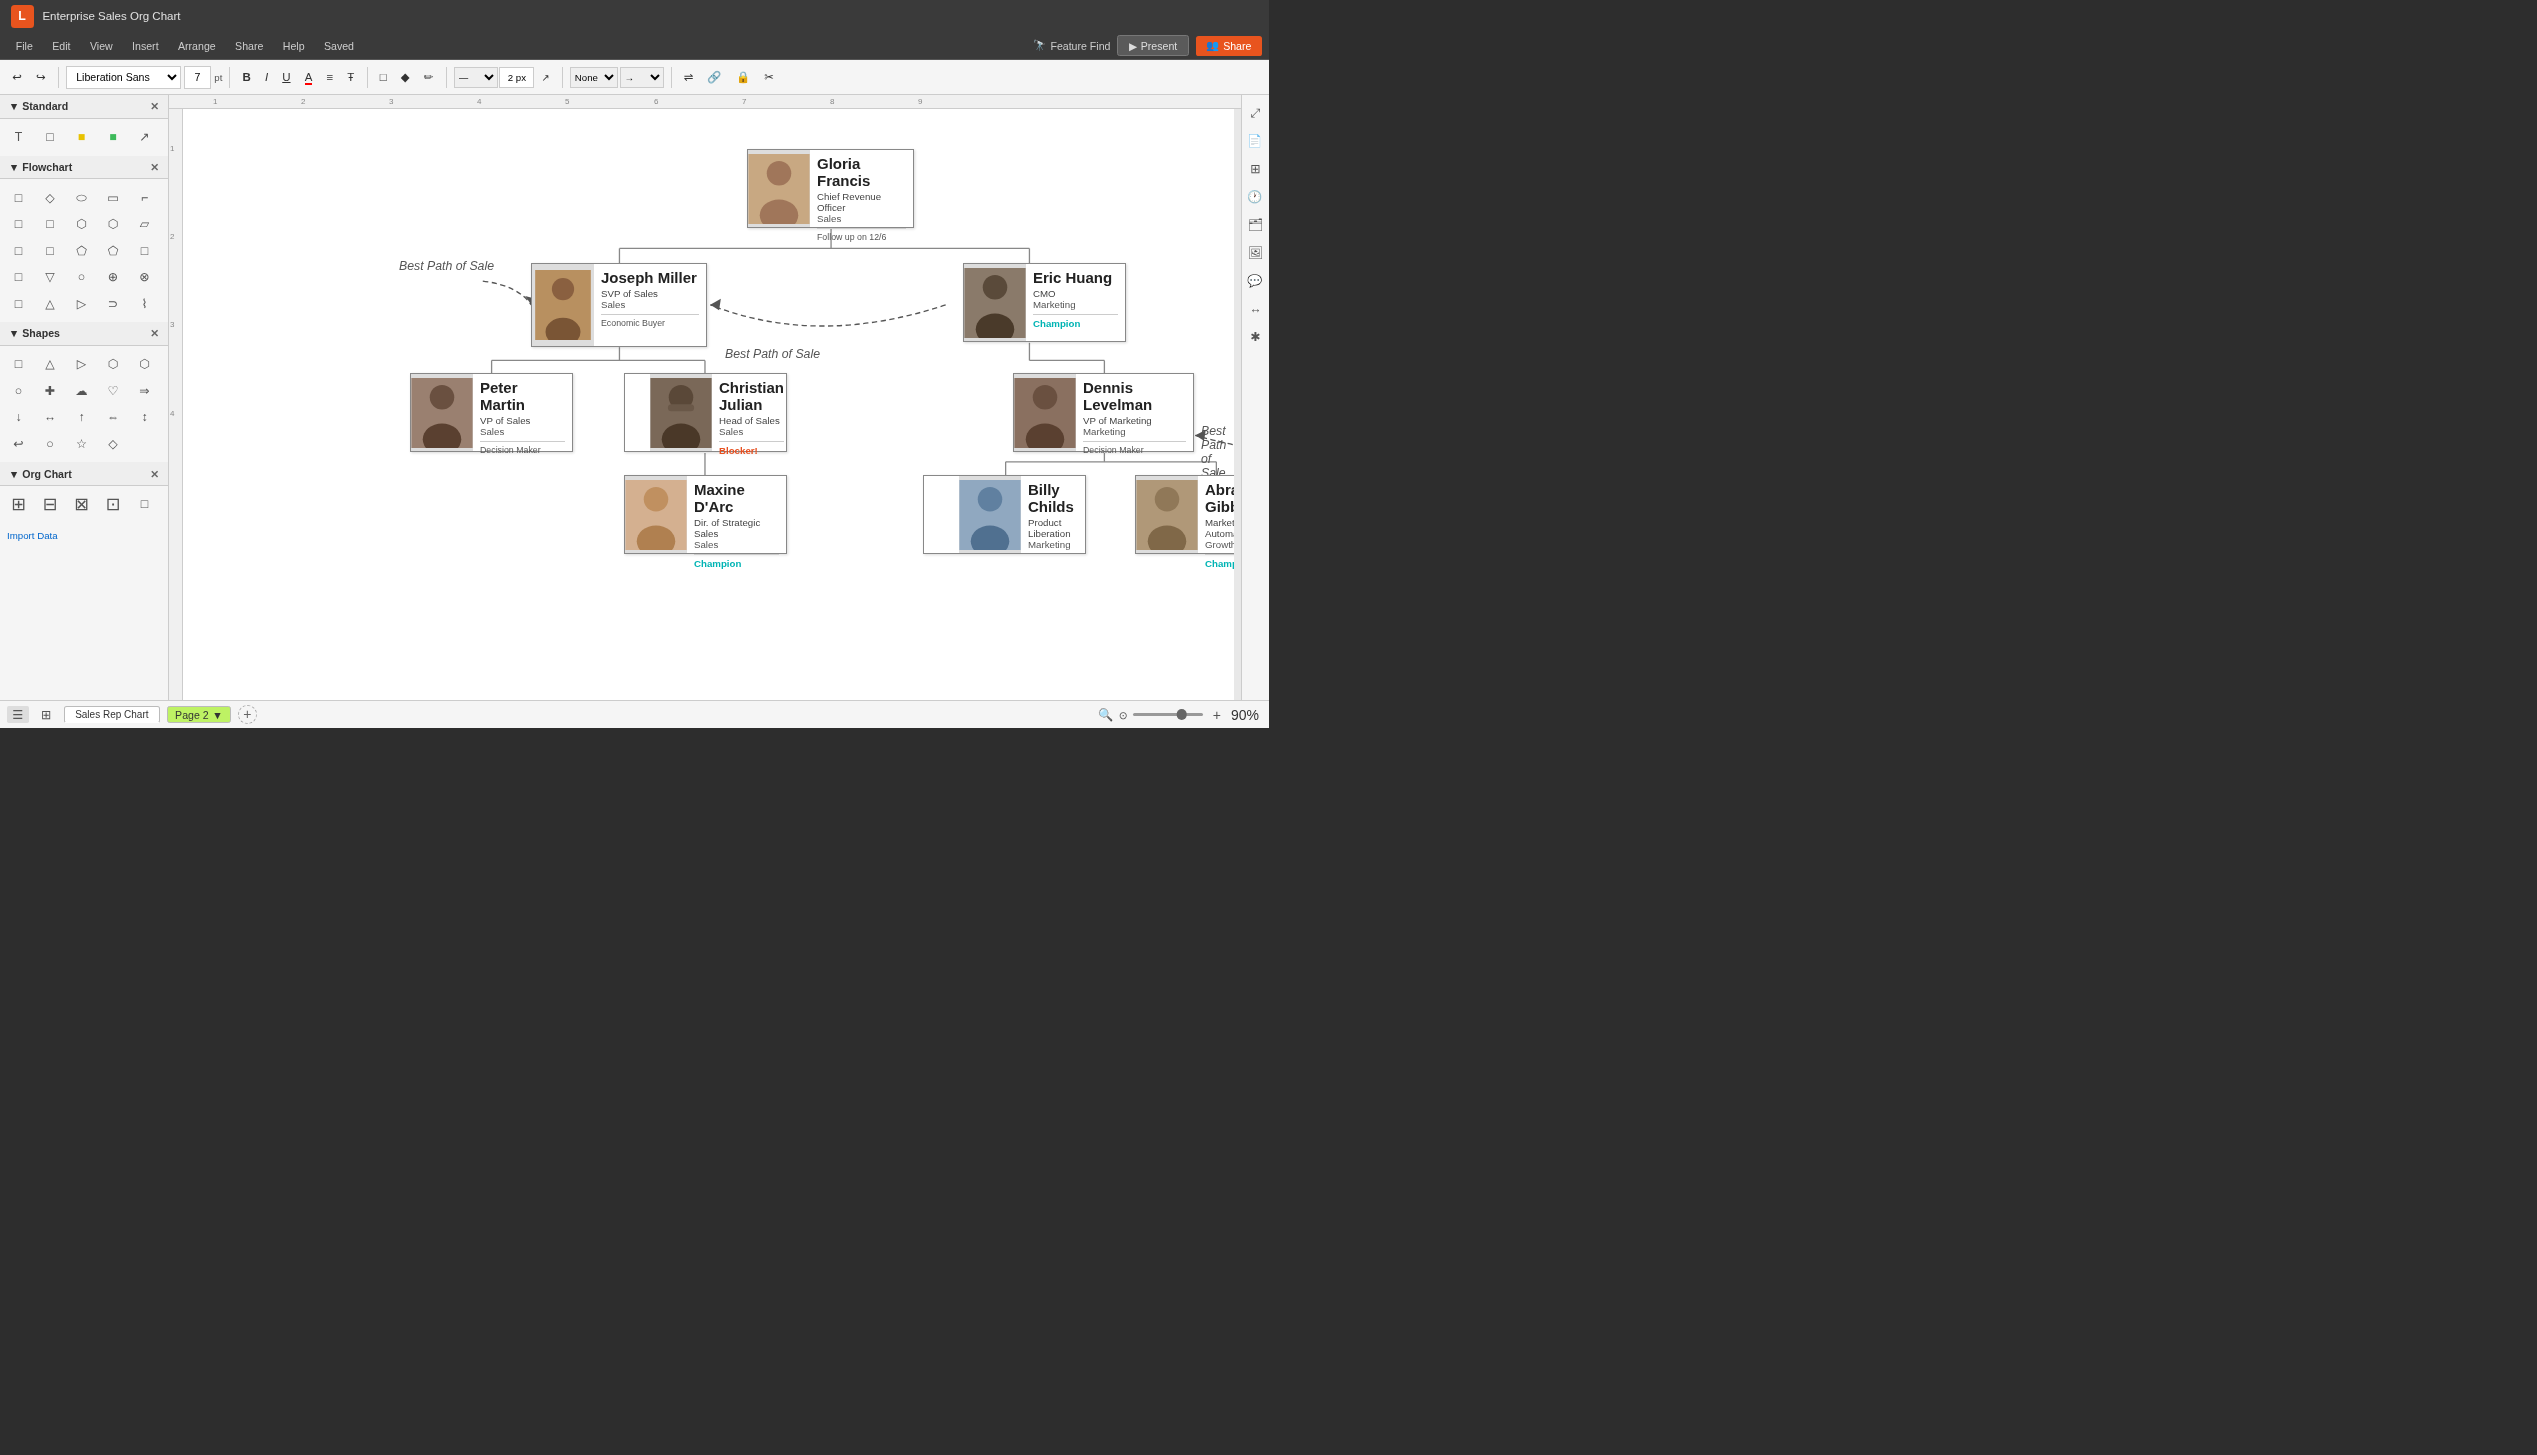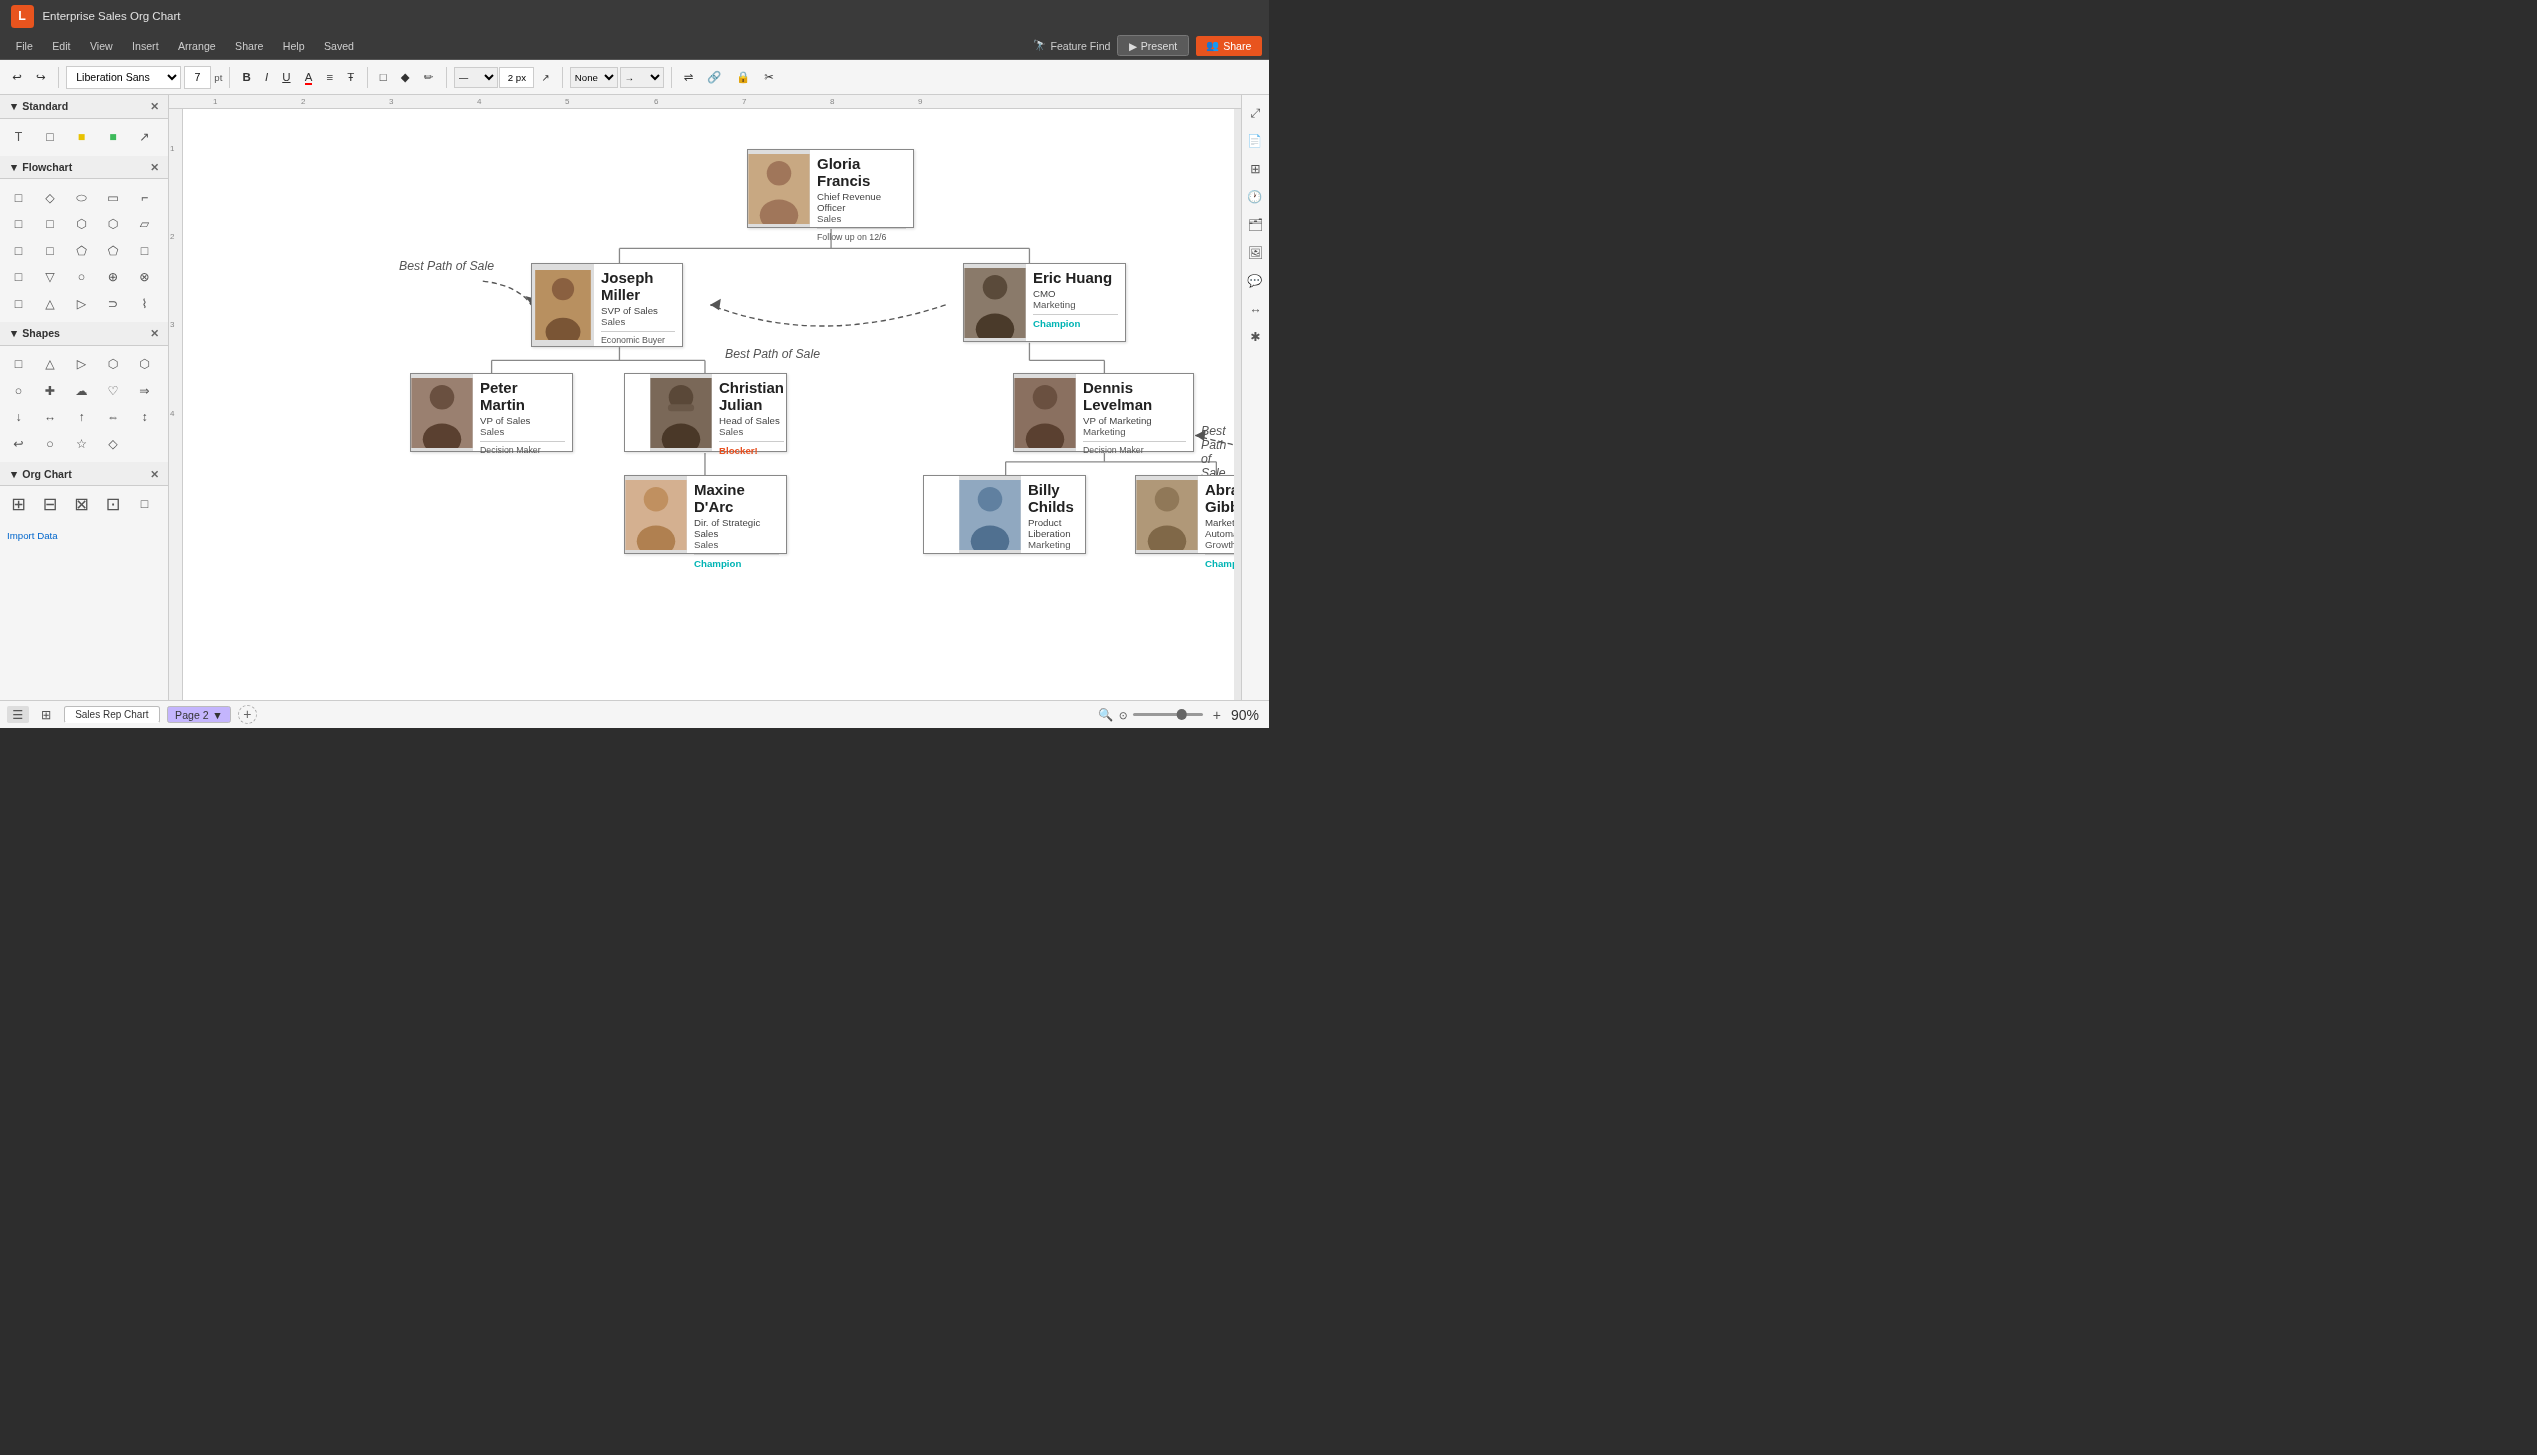--- a/index.html
+++ b/index.html
@@ -309,21 +309,21 @@
     .tab-item {
       background: #ddd;
       border: 0.9px solid #bbb;
       padding: 1.8px 10.6px;
       border-radius: 2.6px;
       cursor: pointer;
       font-size: 10px;
     }
     .tab-item.active { background: white; border-bottom-color: white; }
     .page-selector {
-      background: #c4b5fd;
+      background: #bef264;
       border: 0.9px solid #bbb;
       padding: 1.8px 7px;
       border-radius: 2.6px;
       font-size: 10.6px;
       display: flex; align-items: center; gap: 3.5px;
       cursor: pointer;
     }
     #zoom-controls {
       display: flex; align-items: center; gap: 5.3px; margin-left: auto;
     }
@@ -593,21 +593,21 @@
         </div>
         <div class="org-node-info">
           <div class="node-name">Gloria Francis</div>
           <div class="node-title">Chief Revenue Officer</div>
           <div class="node-dept">Sales</div>
           <div class="node-separator"></div>
           <div class="node-note">Follow up on 12/6</div>
         </div>
       </div>
 
-      <div class="org-node" style="left:348px; top:154px; width:152px; height:84px;justify-content:flex-end;">
+      <div class="org-node" style="left:348px; top:154px; width:176px; height:84px;justify-content:flex-end;">
         <div class="org-node-photo">
           <svg viewBox="0 0 70 88" xmlns="http://www.w3.org/2000/svg">
             <rect width="70" height="88" fill="#b89060"></rect>
             <circle cx="35" cy="24" r="14" fill="#8a6040"></circle>
             <ellipse cx="35" cy="78" rx="22" ry="18" fill="#7a5535"></ellipse>
           </svg>
         </div>
         <div class="org-node-info">
           <div class="node-name">Joseph Miller</div>
           <div class="node-title">SVP of Sales</div>

